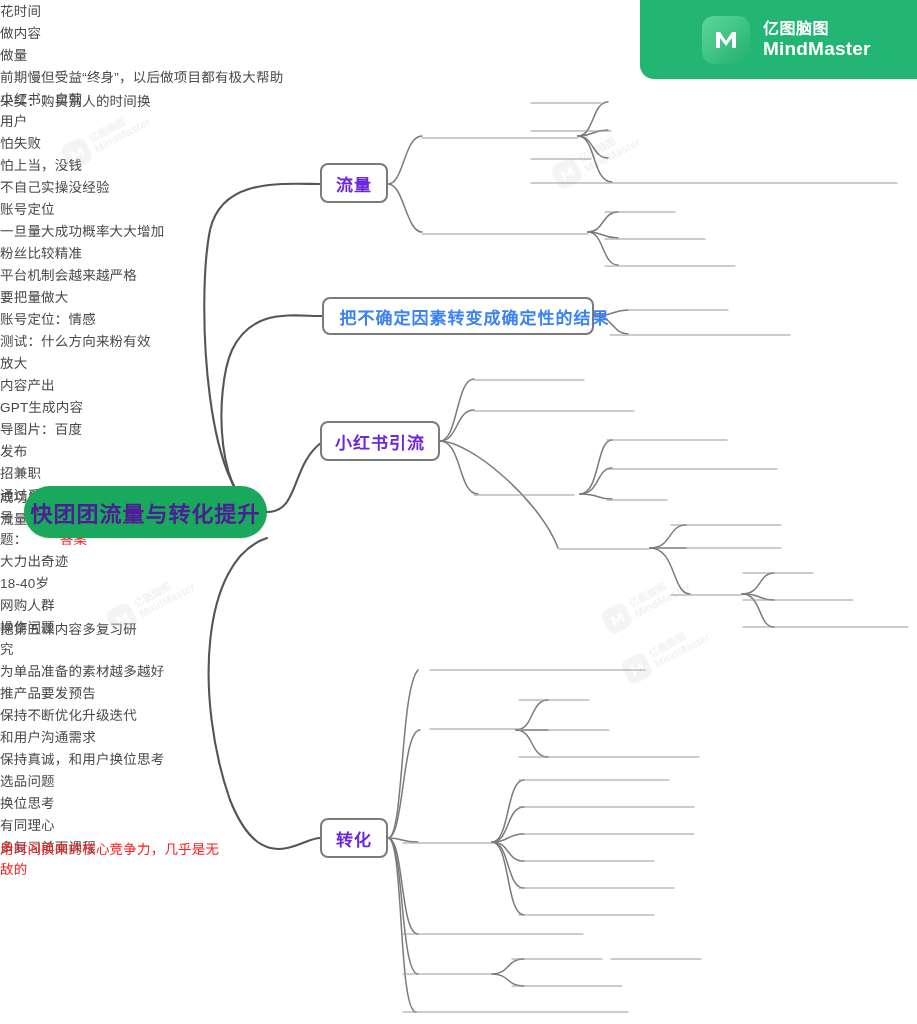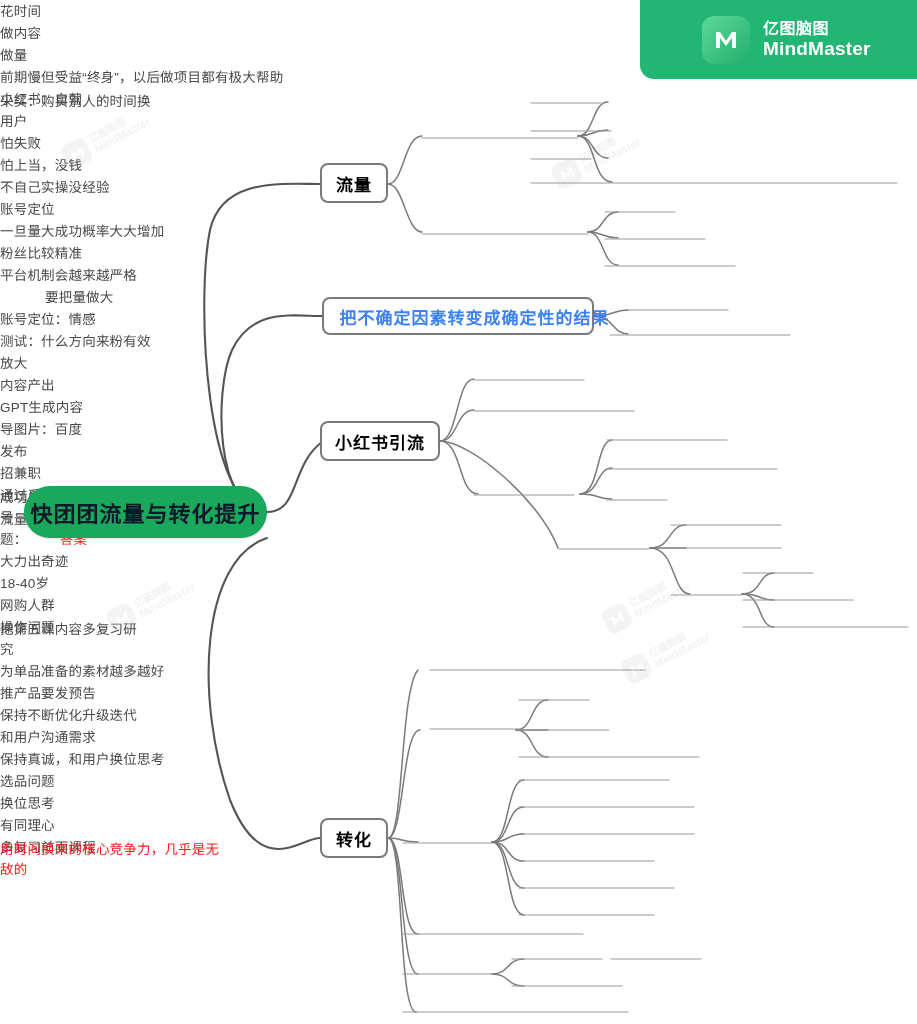--- a/index.html
+++ b/index.html
@@ -32,33 +32,33 @@
   #logo-en{color:#fff;font-size:19px;font-weight:bold;letter-spacing:.2px;}
 
   
   #links{position:absolute;left:0;top:0;width:917px;height:1024px;pointer-events:none;}
 
   
   .node{position:absolute;box-sizing:border-box;white-space:nowrap;}
 
   .root{
     background:#1aa85c;
-    color:#0f172a;
+    color:#4c1d95;
     border-radius:26px;
     font-size:22px;font-weight:bold;
     letter-spacing:1px;
     display:flex;align-items:center;justify-content:center;
     box-shadow:0 1px 2px rgba(0,0,0,.12);
   }
 
   .lv1{
     background:#ffffff;
     border:2px solid #7a7a7a;
     border-radius:8px;
-    color:#000000;
+    color:#6d28d9;
     font-size:17px;font-weight:bold;
     display:flex;align-items:center;justify-content:center;
     letter-spacing:1px;
   }
   .lv1.red{color:#3b82f6;padding-left:33px;}
 
   .leaf{
     color:#4a4a4a;
     font-size:13.5px;
     display:flex;align-items:flex-end;
@@ -226,21 +226,21 @@
       <div class="leaf" style="left: 531px; top: 159px; width: 366px; height: 20px;">前期慢但受益“终身”，以后做项目都有极大帮助</div>
       <div class="leaf" style="left: 422px; top: 116px; width: 108px; height: 20px;">小红书：自营</div>
       <div class="leaf" style="left: 422px; top: 213px; width: 160px; height: 20px;">采买：购买别人的时间换用户</div>
       <div class="leaf" style="left: 605px; top: 190px; width: 70px; height: 20px;">怕失败</div>
       <div class="leaf" style="left: 605px; top: 216px; width: 100px; height: 20px;">怕上当，没钱</div>
       <div class="leaf" style="left: 605px; top: 243px; width: 130px; height: 20px;">不自己实操没经验</div>
       <div class="leaf" style="left: 628px; top: 287px; width: 100px; height: 20px;">账号定位</div>
       <div class="leaf" style="left: 610px; top: 312px; width: 180px; height: 20px;">一旦量大成功概率大大增加</div>
       <div class="leaf" style="left: 474px; top: 358px; width: 110px; height: 20px;">粉丝比较精准</div>
       <div class="leaf" style="left: 474px; top: 389px; width: 160px; height: 20px;">平台机制会越来越严格</div>
-      <div class="leaf" style="left: 474px; top: 473px; width: 100px; height: 20px; margin-left: 45px;">要把量做大</div>
+      <div class="leaf" style="left: 474px; top: 473px; width: 100px; height: 20px;">要把量做大</div>
       <div class="leaf" style="left: 607px; top: 418px; width: 120px; height: 20px;">账号定位：情感</div>
       <div class="leaf" style="left: 607px; top: 446px; width: 170px; height: 20px;">测试：什么方向来粉有效</div>
       <div class="leaf" style="left: 607px; top: 478px; width: 60px; height: 20px;">放大</div>
       <div class="leaf" style="left: 559px; top: 527px; width: 90px; height: 20px;">内容产出</div>
       <div class="leaf" style="left: 671px; top: 503px; width: 110px; height: 20px;">GPT生成内容</div>
       <div class="leaf" style="left: 671px; top: 526px; width: 110px; height: 20px;">导图片：百度</div>
       <div class="leaf" style="left: 671px; top: 573px; width: 70px; height: 20px;">发布</div>
       <div class="leaf" style="left: 743px; top: 551px; width: 70px; height: 20px;">招兼职</div>
       <div class="leaf" style="left: 743px; top: 578px; width: 110px; height: 20px;">通过系统审核</div>
       <div class="leaf" style="left: 743px; top: 605px; width: 175px; height: 20px;">成功发布到兼职的小红书账号</div>

